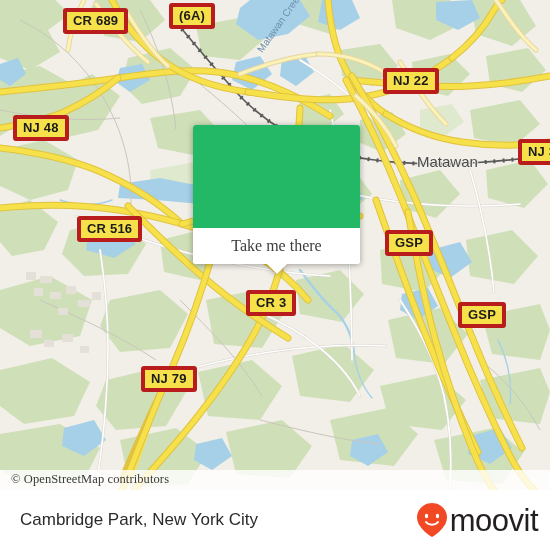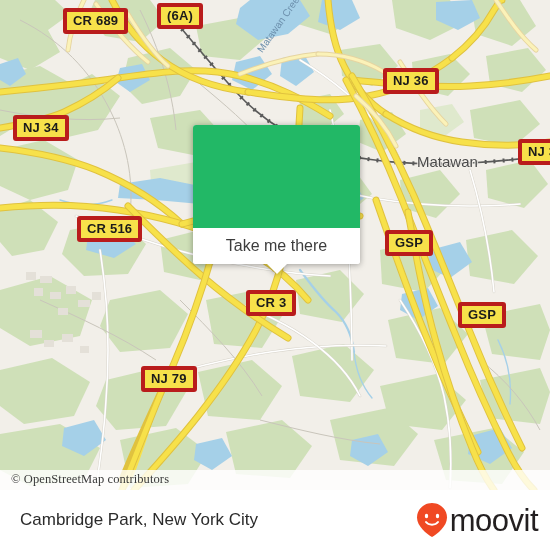--- a/index.html
+++ b/index.html
@@ -91,20 +91,21 @@
     left: 193px;
     top: 125px;
     width: 167px;
     z-index: 60;
     filter: drop-shadow(0 1px 3px rgba(0,0,0,0.35));
   }
   .popup-body {
     background: #ffffff;
     border-radius: 3px;
     overflow: hidden;
+    font-family: Liberation Serif, serif;
   }
   .popup-image {
     width: 167px;
     height: 103px;
     background: #22b866;
   }
   .popup-action {
     height: 36px;
     display: flex;
     align-items: center;
@@ -382,23 +383,23 @@
         <rect class="bld" x="62" y="334" width="11" height="8"></rect>
         <rect class="bld" x="80" y="346" width="9" height="7"></rect>
       </g>
     </svg>
 
     <div class="attrib-bar"></div>
     <div class="attrib-text">© OpenStreetMap contributors</div>
   </div>
 
   <div class="shield" style="left:63px; top:8px;">CR 689</div>
-  <div class="shield" style="left:157px; top:3px;">(6A)</div>
-  <div class="shield" style="left:383px; top:68px;">NJ 36</div>
-  <div class="shield" style="left:13px; top:115px;">NJ 34</div>
+  <div class="shield" style="left:169px; top:3px;">(6A)</div>
+  <div class="shield" style="left:383px; top:68px;">NJ 22</div>
+  <div class="shield" style="left:13px; top:115px;">NJ 48</div>
   <div class="shield" style="left:518px; top:139px;">NJ 35</div>
   <div class="shield" style="left:77px; top:216px;">CR 516</div>
   <div class="shield" style="left:385px; top:230px;">GSP</div>
   <div class="shield" style="left:458px; top:302px;">GSP</div>
   <div class="shield" style="left:246px; top:290px;">CR 3</div>
   <div class="shield" style="left:141px; top:366px;text-align:right;">NJ 79</div>
 
   <div class="placelabel" style="left:417px; top:153px;">Matawan</div>
 
   <div class="waterlabel" style="left:255px; top:48px; transform: rotate(-55deg);">Matawan Creek</div>

